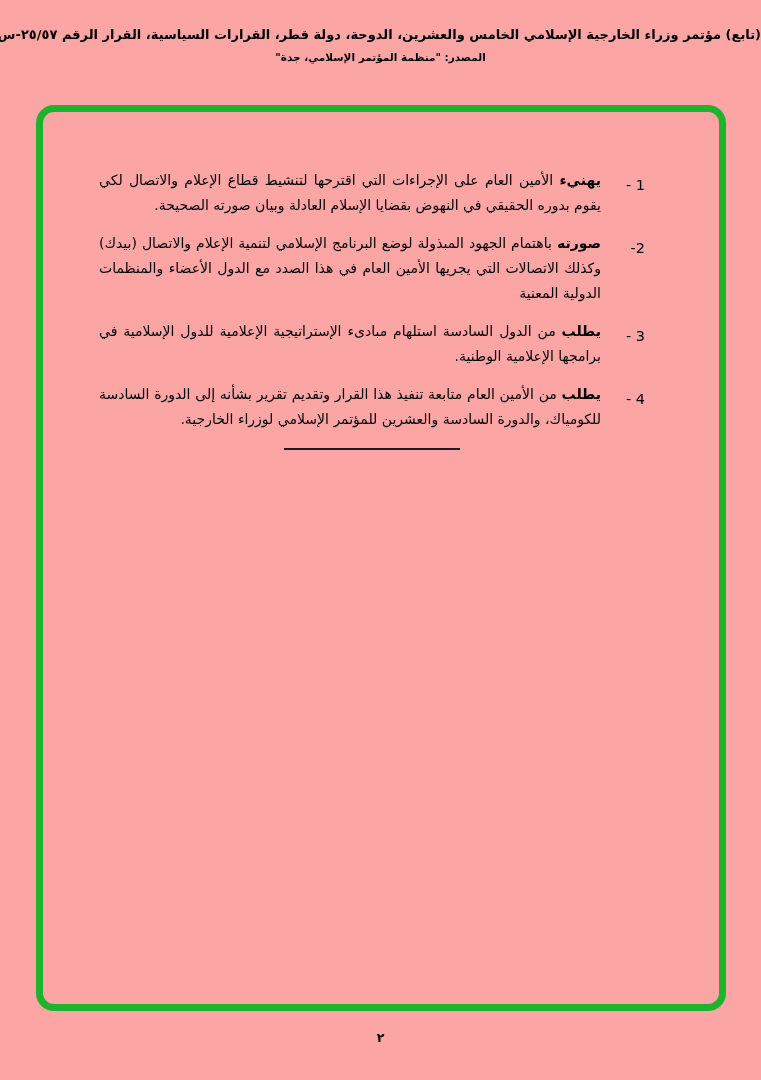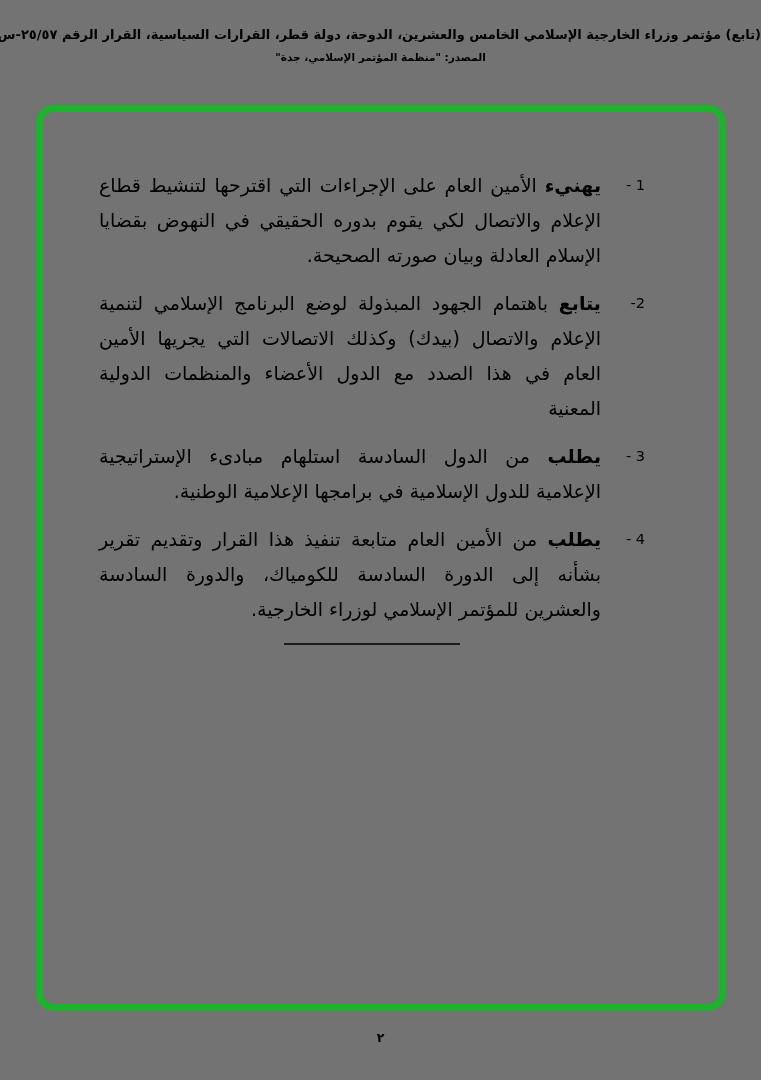--- a/index.html
+++ b/index.html
@@ -1,21 +1,21 @@
 <!DOCTYPE html>
 <html lang="ar"><head>
 <meta charset="utf-8">
 <style>
   * { margin: 0; padding: 0; box-sizing: border-box; }
   html, body { background: #ffffff; }
   .page {
     position: relative;
     width: 761px;
     height: 1080px;
-    background: #737373;
+    background: #fca5a5;
     color: #000;
     font-family: "DejaVu Sans", sans-serif;
     overflow: hidden;
   }
   .doc-header {
     position: absolute;
     top: 27px;
     left: 0;
     width: 100%;
     text-align: center;
@@ -53,22 +53,22 @@
     margin-bottom: 13px;
   }
   .res-marker {
     flex: 0 0 34px;
     font-size: 14.5px;
     line-height: 35px;
     white-space: nowrap;
   }
   .res-text {
     flex: 1;
-    font-size: 19px;
-    line-height: 35px;
+    font-size: 14px;
+    line-height: 25px;
     text-align: justify;
   }
   .lead { font-weight: bold; }
   .separator-line {
     width: 176px;
     border-top: 2px solid #1c1c1c;
     margin: 16px auto 0 auto;
   }
   .page-number {
     position: absolute;
@@ -93,21 +93,21 @@
   <div class="green-frame" style="border-color: rgb(29, 179, 44);">
     <div class="frame-content">
 
       <div class="res-item">
         <span class="res-marker">1 -</span>
         <div class="res-text"><span class="lead">يهنيء</span> <span>الأمين العام على الإجراءات التي اقترحها لتنشيط قطاع الإعلام والاتصال لكي يقوم بدوره الحقيقي في النهوض بقضايا الإسلام العادلة وبيان صورته الصحيحة.</span></div>
       </div>
 
       <div class="res-item">
         <span class="res-marker">2-</span>
-        <div class="res-text"><span class="lead">يتابع</span> <span>باهتمام الجهود المبذولة لوضع البرنامج الإسلامي لتنمية الإعلام والاتصال (بيدك) وكذلك الاتصالات التي يجريها الأمين العام في هذا الصدد مع الدول الأعضاء والمنظمات الدولية المعنية</span></div>
+        <div class="res-text"><span class="lead">صورته</span> <span>باهتمام الجهود المبذولة لوضع البرنامج الإسلامي لتنمية الإعلام والاتصال (بيدك) وكذلك الاتصالات التي يجريها الأمين العام في هذا الصدد مع الدول الأعضاء والمنظمات الدولية المعنية</span></div>
       </div>
 
       <div class="res-item">
         <span class="res-marker">3 -</span>
         <div class="res-text"><span class="lead">يطلب</span> <span>من الدول السادسة استلهام مبادىء الإستراتيجية الإعلامية للدول الإسلامية في برامجها الإعلامية الوطنية.</span></div>
       </div>
 
       <div class="res-item">
         <span class="res-marker">4 -</span>
         <div class="res-text"><span class="lead">يطلب</span> <span>من الأمين العام متابعة تنفيذ هذا القرار وتقديم تقرير بشأنه إلى الدورة السادسة للكومياك، والدورة السادسة والعشرين للمؤتمر الإسلامي لوزراء الخارجية.</span></div>

